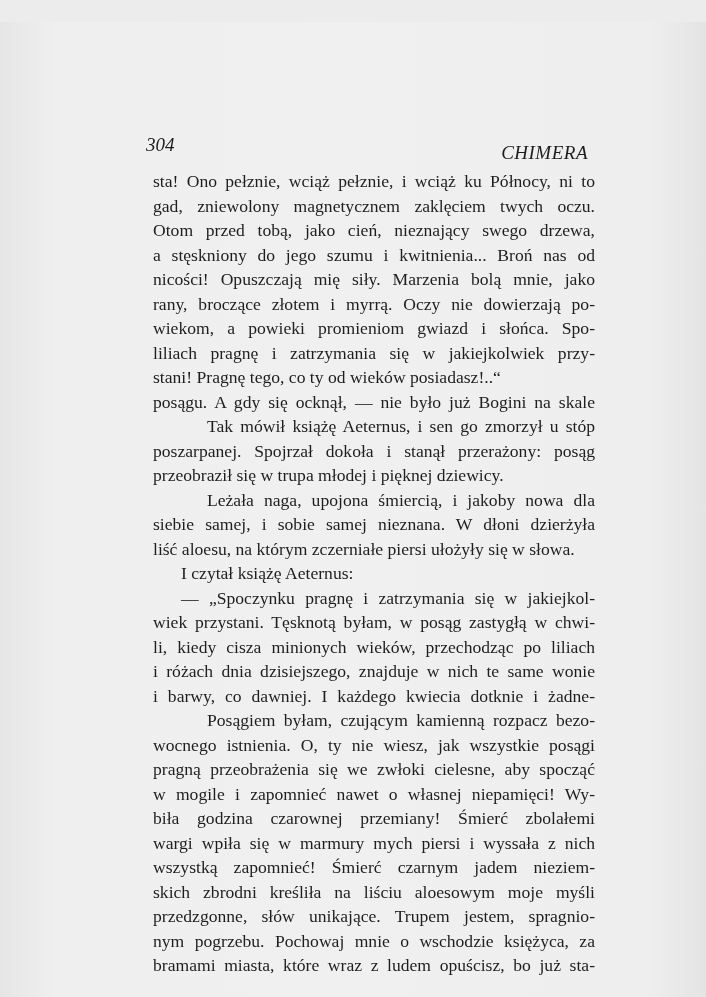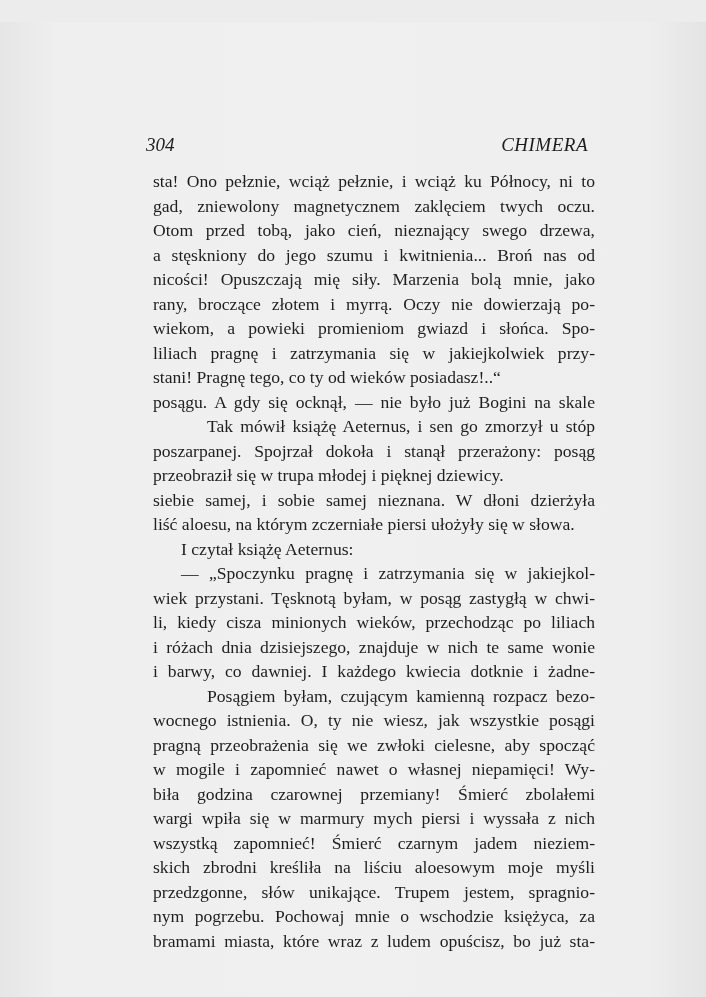--- a/index.html
+++ b/index.html
@@ -7,21 +7,21 @@
     width: 706px; height: 997px;
     background: #ececec;
     position: relative; overflow: hidden;
     font-family: "Liberation Serif", "DejaVu Serif", serif;
     color: #1e1e1e;
   }
   .page { position: absolute; left: 0; top: 0; width: 706px; height: 997px;
     background: linear-gradient(90deg, #e6e6e6 0%, #efefef 8%, #f0f0f0 50%, #eeeeee 92%, #e4e4e4 100%); margin-top: 22px; }
   .header { position: absolute; left: 146px; top: 112px; width: 442px; height: 24px; }
   .page-number { position: absolute; left: 0; top: 0; font-style: italic; font-size: 19px; }
-  .running-title { position: absolute; right: 0; top: 0; font-style: italic; font-size: 19px; letter-spacing: 0.5px; }
+  .running-title { position: absolute; right: 0; top: 8px; font-style: italic; font-size: 19px; letter-spacing: 0.5px; }
   .body-text { position: absolute; left: 153px; top: 147px; width: 442px; }
   .line { height: 24.5px; line-height: 24.5px; font-size: 17.6px; white-space: nowrap;
     text-align: justify; text-align-last: justify; }
   .line.last { text-align-last: left; }
   .line.indent { padding-left: 54px; }
   .line.indent-small { padding-left: 28px; }
 </style>
 </head>
 <body>
 
@@ -37,20 +37,21 @@
       <div class="line ">a stęskniony do jego szumu i kwitnienia... Broń nas od</div>
       <div class="line ">nicości! Opuszczają mię siły. Marzenia bolą mnie, jako</div>
       <div class="line ">rany, broczące złotem i myrrą. Oczy nie dowierzają po-</div>
       <div class="line ">wiekom, a powieki promieniom gwiazd i słońca. Spo-</div>
       <div class="line ">liliach pragnę i zatrzymania się w jakiejkolwiek przy-</div>
       <div class="line last">stani! Pragnę tego, co ty od wieków posiadasz!..“</div>
       <div class="line ">posągu. A gdy się ocknął, — nie było już Bogini na skale</div>
       <div class="line indent">Tak mówił książę Aeternus, i sen go zmorzył u stóp</div>
       <div class="line ">poszarpanej. Spojrzał dokoła i stanął przerażony: posąg</div>
       <div class="line last">przeobraził się w trupa młodej i pięknej dziewicy.</div>
+      <div class="line indent">Leżała naga, upojona śmiercią, i jakoby nowa dla</div>
       <div class="line ">siebie samej, i sobie samej nieznana. W dłoni dzierżyła</div>
       <div class="line last">liść aloesu, na którym zczerniałe piersi ułożyły się w słowa.</div>
       <div class="line indent-small last">I czytał książę Aeternus:</div>
       <div class="line indent-small">— „Spoczynku pragnę i zatrzymania się w jakiejkol-</div>
       <div class="line ">wiek przystani. Tęsknotą byłam, w posąg zastygłą w chwi-</div>
       <div class="line ">li, kiedy cisza minionych wieków, przechodząc po liliach</div>
       <div class="line ">i różach dnia dzisiejszego, znajduje w nich te same wonie</div>
       <div class="line ">i barwy, co dawniej. I każdego kwiecia dotknie i żadne-</div>
       <div class="line indent">Posągiem byłam, czującym kamienną rozpacz bezo-</div>
       <div class="line ">wocnego istnienia. O, ty nie wiesz, jak wszystkie posągi</div>

